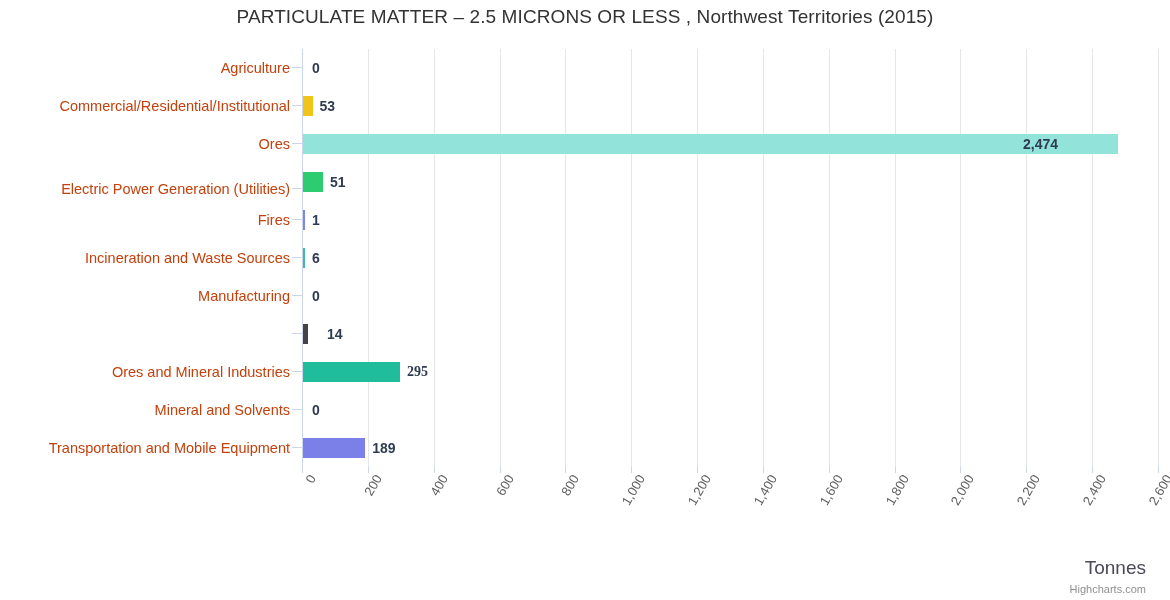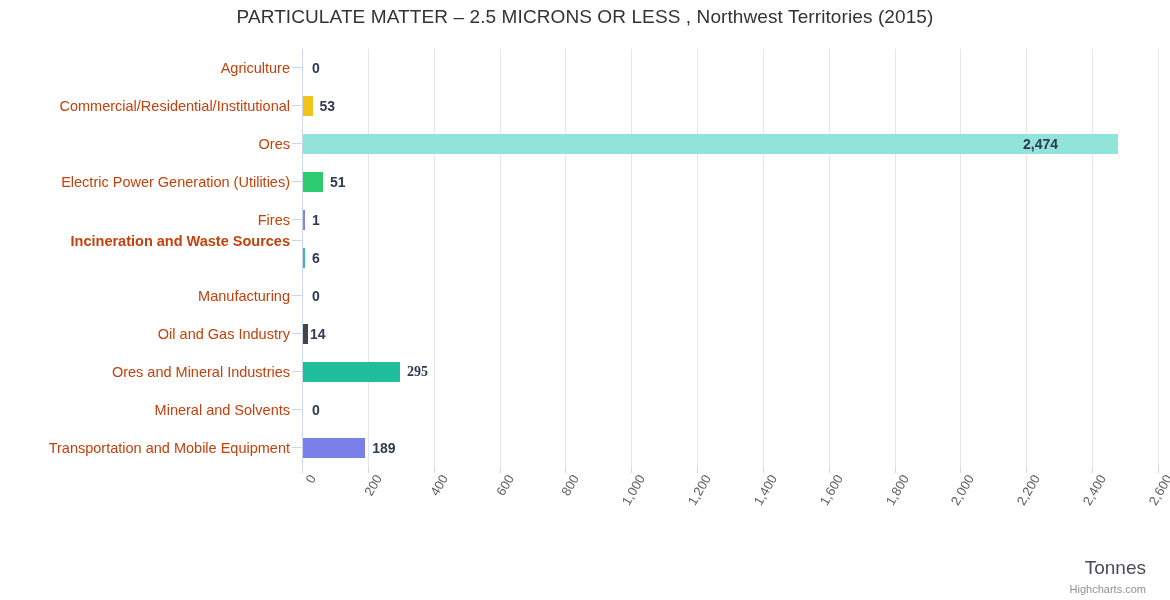--- a/index.html
+++ b/index.html
@@ -174,38 +174,37 @@
         <div class="cat-tick"></div>
       </div>
       <div class="cat-row" style="top: 87px;">
         <div class="cat-label">Commercial/Residential/Institutional</div>
         <div class="cat-tick"></div>
       </div>
       <div class="cat-row" style="top: 125px;">
         <div class="cat-label">Ores</div>
         <div class="cat-tick"></div>
       </div>
-      <div class="cat-row" style="top: 163px; text-decoration: underline;">
+      <div class="cat-row" style="top: 170px; text-decoration: underline;">
         <div class="cat-label">Electric Power Generation (Utilities)</div>
         <div class="cat-tick"></div>
       </div>
       <div class="cat-row" style="top: 201px;">
         <div class="cat-label">Fires</div>
         <div class="cat-tick"></div>
       </div>
-      <div class="cat-row" style="top: 222px; font-weight: bold;">
+      <div class="cat-row" style="top: 239px;">
         <div class="cat-label">Incineration and Waste Sources</div>
         <div class="cat-tick"></div>
       </div>
       <div class="cat-row" style="top: 277px;">
         <div class="cat-label">Manufacturing</div>
         <div class="cat-tick"></div>
       </div>
       <div class="cat-row" style="top: 315px;">
-        <div class="cat-label">Oil and Gas Industry</div>
         <div class="cat-tick"></div>
       </div>
       <div class="cat-row" style="top: 353px;">
         <div class="cat-label">Ores and Mineral Industries</div>
         <div class="cat-tick"></div>
       </div>
       <div class="cat-row" style="top: 391px;">
         <div class="cat-label">Mineral and Solvents</div>
         <div class="cat-tick"></div>
       </div>
@@ -221,21 +220,21 @@
       <div class="bar" style="top: 134px; width: 814.517px; background: rgb(146, 227, 218);"></div>
       <div class="bar-value" style="top: 134px; left: 1023px;">2,474</div>
       <div class="bar" style="top: 172px; width: 20.0831px; background: rgb(46, 204, 113);"></div>
       <div class="bar-value" style="top: 172px; left: 330.083px;">51</div>
       <div class="bar" style="top: 210px; width: 2px; background: rgb(128, 133, 233);"></div>
       <div class="bar-value" style="top: 210px; left: 312px;">1</div>
       <div class="bar" style="top: 248px; width: 2px; background: rgb(63, 182, 174);"></div>
       <div class="bar-value" style="top: 248px; left: 312px;">6</div>
       <div class="bar-value" style="top: 286px; left: 312px;">0</div>
       <div class="bar" style="top: 324px; width: 4.60923px; background: rgb(67, 67, 72);"></div>
-      <div class="bar-value" style="top: 324px; left: 310px;">14</div>
+      <div class="bar-value" style="top: 324px; left: 327px;">14</div>
       <div class="bar" style="top: 362px; width: 97.1231px; background: rgb(31, 189, 156);"></div>
       <div class="bar-value" style="top: 362px; left: 407.123px; font-family: Liberation Serif, serif;">295</div>
       <div class="bar-value" style="top: 400px; left: 312px;">0</div>
       <div class="bar" style="top: 438px; width: 62.2246px; background: rgb(123, 127, 232);"></div>
       <div class="bar-value" style="top: 438px; left: 372.225px; text-align: center;">189</div>
     </div>
   <div id="xaxis-layer">
       <div class="xtick-mark" style="left: 302px;"></div>
       <div class="xtick" style="left: 182px; width: 124px;">0</div>
       <div class="xtick-mark" style="left: 367.846px;"></div>

